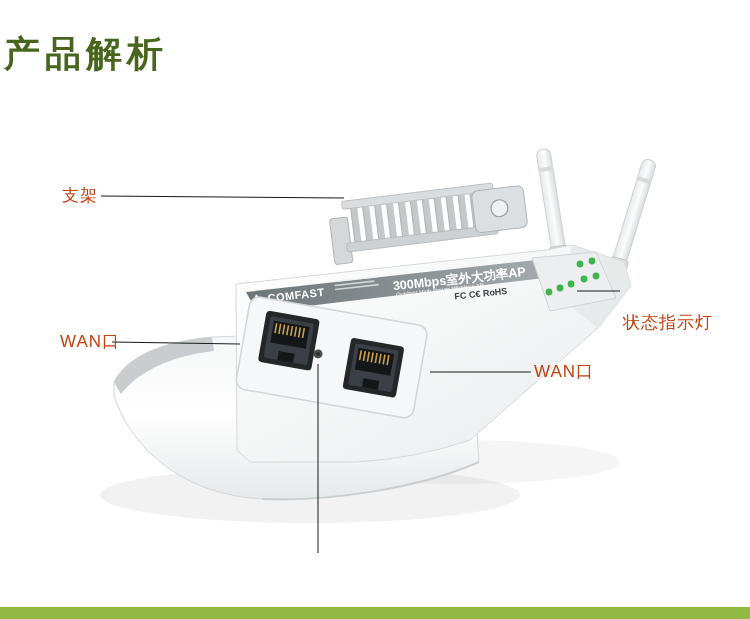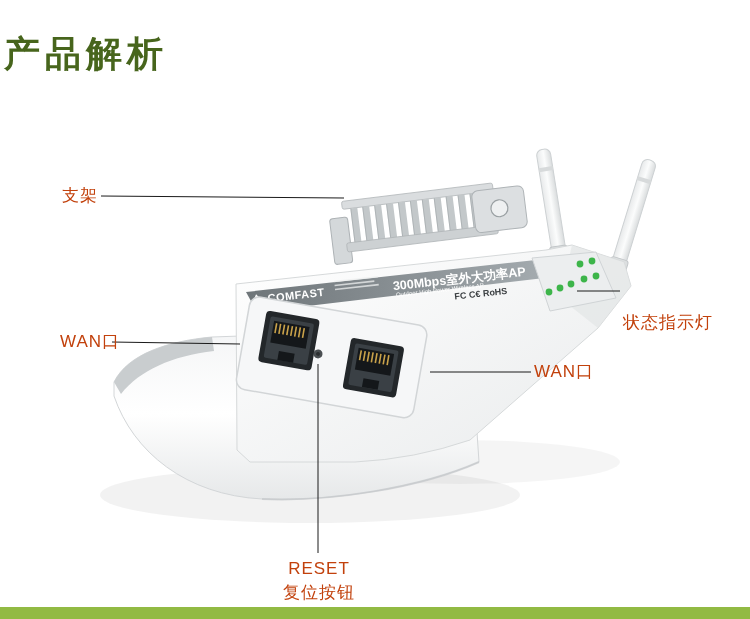--- a/index.html
+++ b/index.html
@@ -184,19 +184,15 @@
       <line x1="577" y1="291" x2="620" y2="291"></line>
       <line x1="430" y1="372" x2="531" y2="372"></line>
       <line x1="318" y1="364" x2="318" y2="553"></line>
     </g>
   </svg>
 
   <div class="label" style="left:62px; top:186px;">支架</div>
   <div class="label" style="left:60px; top:332px;">WAN口</div>
   <div class="label" style="left:623px; top:281px;margin-top:32px;">状态指示灯</div>
   <div class="label" style="left:534px; top:362px;text-align:right;">WAN口</div>
-  <div class="label label-reset" style="left:282px; top:557px; width:74px;">
-    <div>RESET</div>
-    <div>复位按钮</div>
-  </div>
 
   <div class="footer-bar"></div>
 </div>
 
 </body></html>

